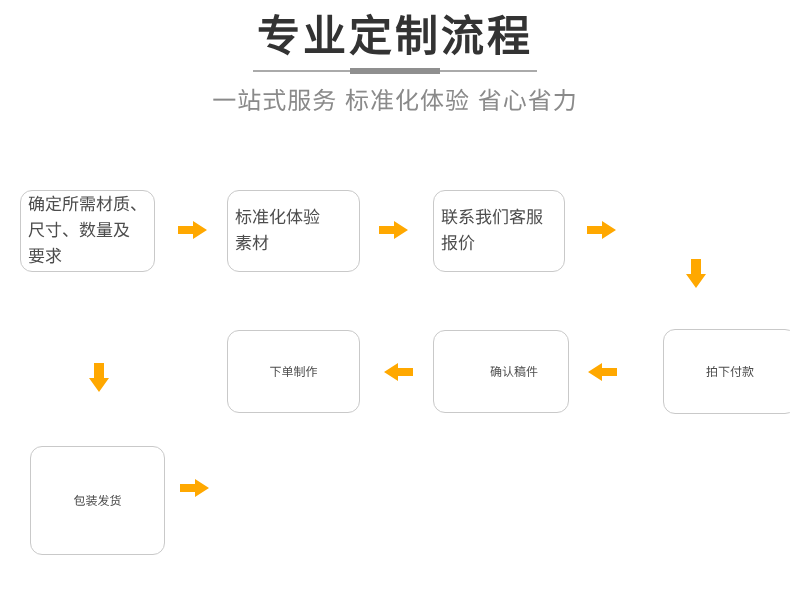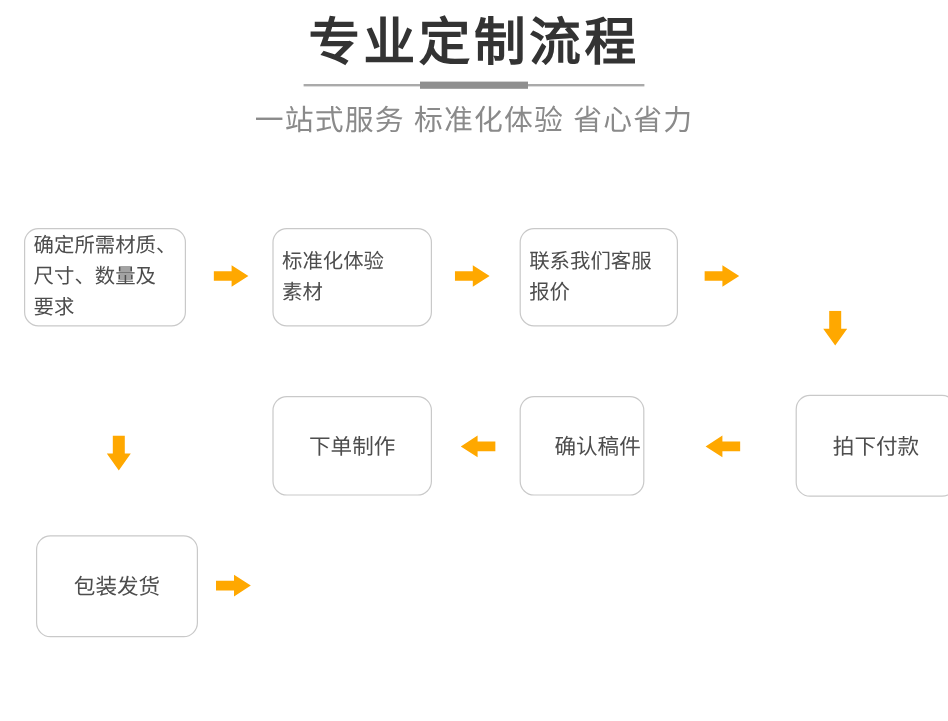--- a/index.html
+++ b/index.html
@@ -33,37 +33,37 @@
   }
   
   .box{
     position:absolute;
     box-sizing:border-box;
     border:1px solid #c9c9c9;
     border-radius:12px;
     background:#ffffff;
     display:flex;align-items:center;justify-content:center;
     color:#4d4d4d;
-    font-size:18px;line-height:26px;
+    font-size:12px;line-height:26px;
     white-space:pre;
     text-align:left;
   }
   .box.multiline{
     justify-content:flex-start;
     text-align:left;
     padding:0 4px 0 7px;
     font-size:17px;
   }
   .b1{left:20px;top:190px;width:135px;height:82px;}
   .b2{left:227px;top:190px;width:133px;height:82px;}
   .b3{left:433px;top:190px;width:132px;height:82px;}
   .b4{left:633px;top:329px;width:134px;height:85px;margin-left:30px;}
-  .b5{left:433px;top:330px;width:104px;height:83px;padding-left:26px;}
+  .b5{left:433px;top:330px;width:136px;height:83px;padding-left:26px;}
   .b6{left:227px;top:330px;width:133px;height:83px;}
-  .b7{left:30px;top:446px;width:135px;height:85px;}
+  .b7{left:30px;top:446px;width:135px;height:109px;}
   .b8{left:226px;top:446px;width:133px;height:85px;}
   
   .arrow{position:absolute;display:block;}
   .a1{left:178px;top:220px;}
   .a2{left:379px;top:220px;}
   .a3{left:587px;top:220px;}
   .a4{left:685px;top:259px;}
   .a5{left:587px;top:362px;}
   .a6{left:383px;top:362px;}
   .a7{left:88px;top:363px;}

